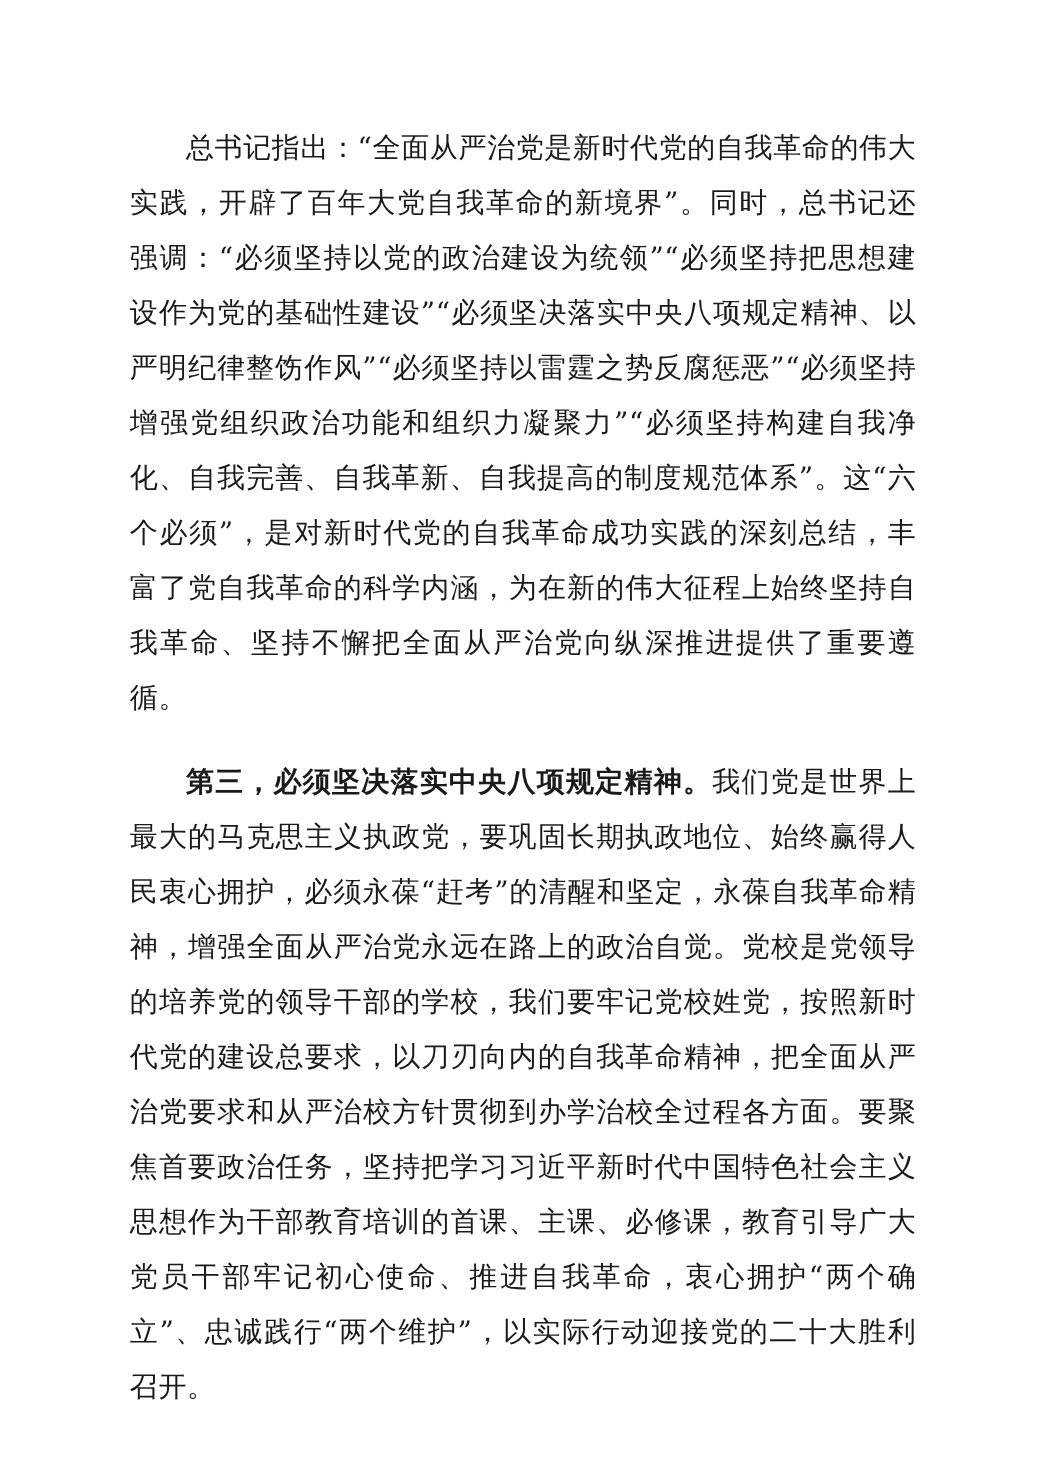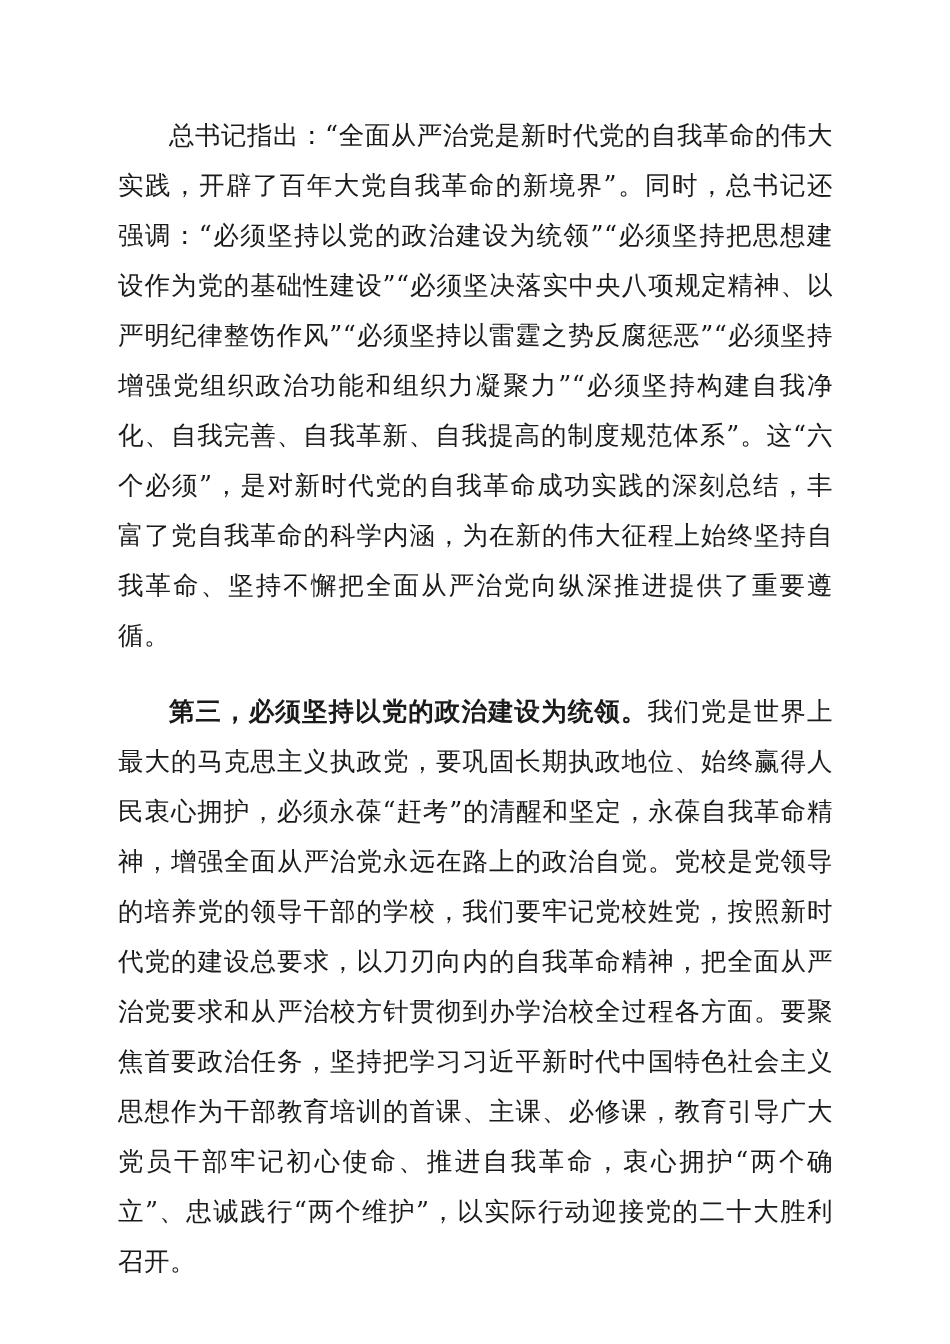--- a/index.html
+++ b/index.html
@@ -44,17 +44,17 @@
 <body>
 
 <div class="page">
   <div class="content">
 
     <p class="para">
       <span>总书记指出：“全面从严治党是新时代党的自我革命的伟大实践，开辟了百年大党自我革命的新境界”。同时，总书记还强调：“必须坚持以党的政治建设为统领”“必须坚持把思想建设作为党的基础性建设”“必须坚决落实中央八项规定精神、以严明纪律整饬作风”“必须坚持以雷霆之势反腐惩恶”“必须坚持增强党组织政治功能和组织力凝聚力”“必须坚持构建自我净化、自我完善、自我革新、自我提高的制度规范体系”。这“六个必须”，是对新时代党的自我革命成功实践的深刻总结，丰富了党自我革命的科学内涵，为在新的伟大征程上始终坚持自我革命、坚持不懈把全面从严治党向纵深推进提供了重要遵循。</span>
     </p>
 
     <p class="para spaced">
-      <span class="lead">第三，必须坚持以党的政治建设为统领。</span><span>我们党是世界上最大的马克思主义执政党，要巩固长期执政地位、始终赢得人民衷心拥护，必须永葆“赶考”的清醒和坚定，永葆自我革命精神，增强全面从严治党永远在路上的政治自觉。党校是党领导的培养党的领导干部的学校，我们要牢记党校姓党，按照新时代党的建设总要求，以刀刃向内的自我革命精神，把全面从严治党要求和从严治校方针贯彻到办学治校全过程各方面。要聚焦首要政治任务，坚持把学习习近平新时代中国特色社会主义思想作为干部教育培训的首课、主课、必修课，教育引导广大党员干部牢记初心使命、推进自我革命，衷心拥护“两个确立”、忠诚践行“两个维护”，以实际行动迎接党的二十大胜利召开。</span>
+      <span class="lead">第三，必须坚决落实中央八项规定精神。</span><span>我们党是世界上最大的马克思主义执政党，要巩固长期执政地位、始终赢得人民衷心拥护，必须永葆“赶考”的清醒和坚定，永葆自我革命精神，增强全面从严治党永远在路上的政治自觉。党校是党领导的培养党的领导干部的学校，我们要牢记党校姓党，按照新时代党的建设总要求，以刀刃向内的自我革命精神，把全面从严治党要求和从严治校方针贯彻到办学治校全过程各方面。要聚焦首要政治任务，坚持把学习习近平新时代中国特色社会主义思想作为干部教育培训的首课、主课、必修课，教育引导广大党员干部牢记初心使命、推进自我革命，衷心拥护“两个确立”、忠诚践行“两个维护”，以实际行动迎接党的二十大胜利召开。</span>
     </p>
 
   </div>
 </div>
 
 </body></html>

